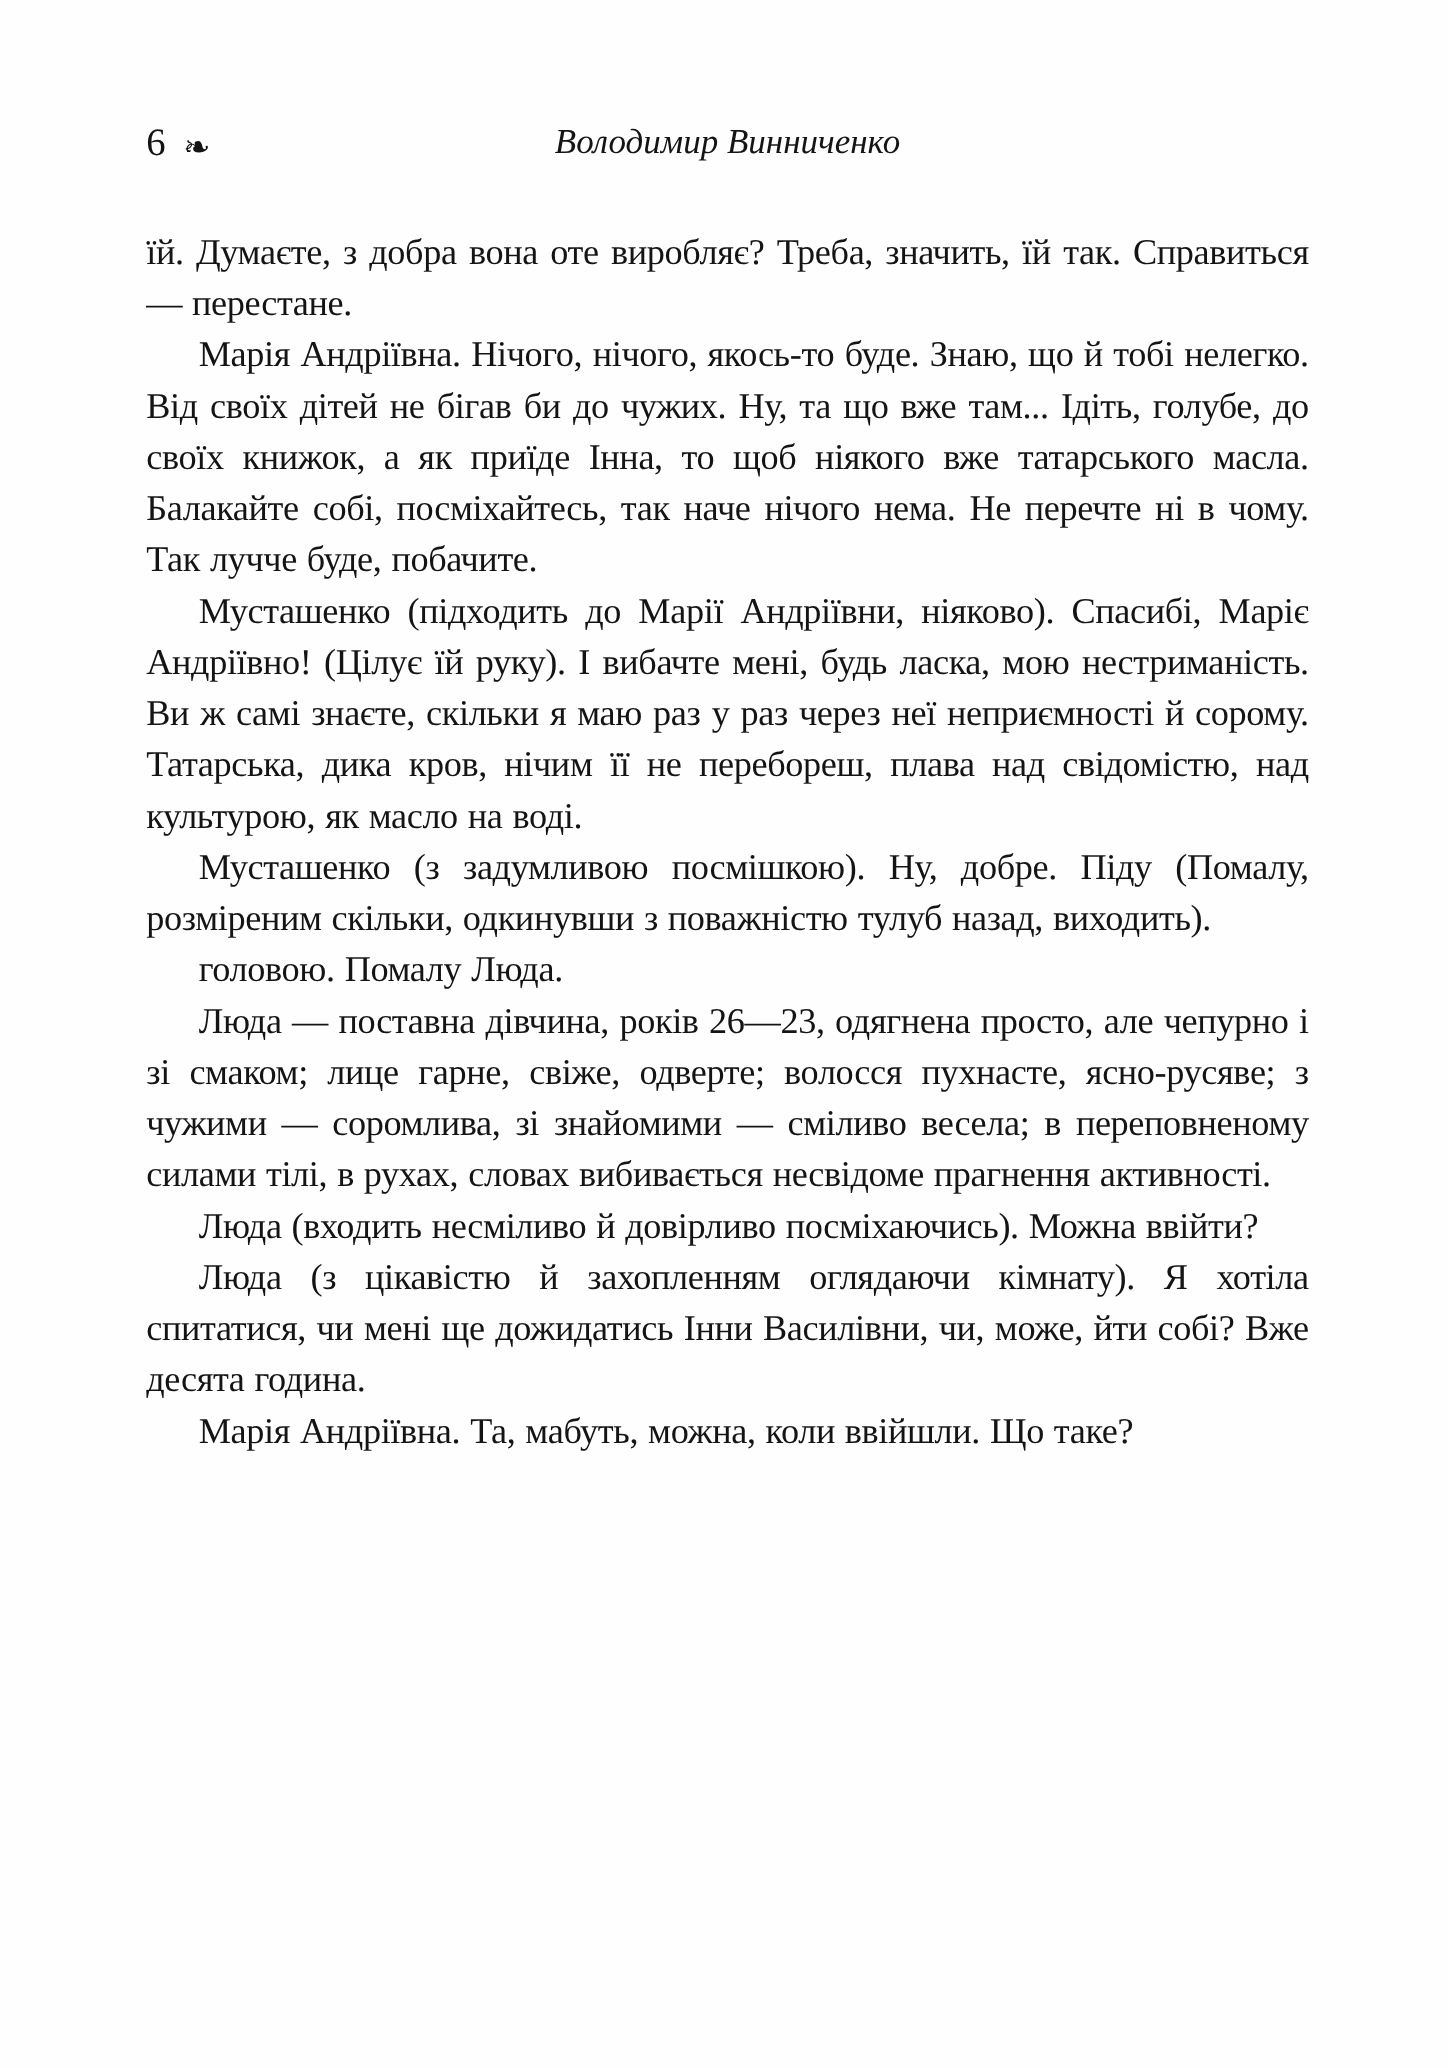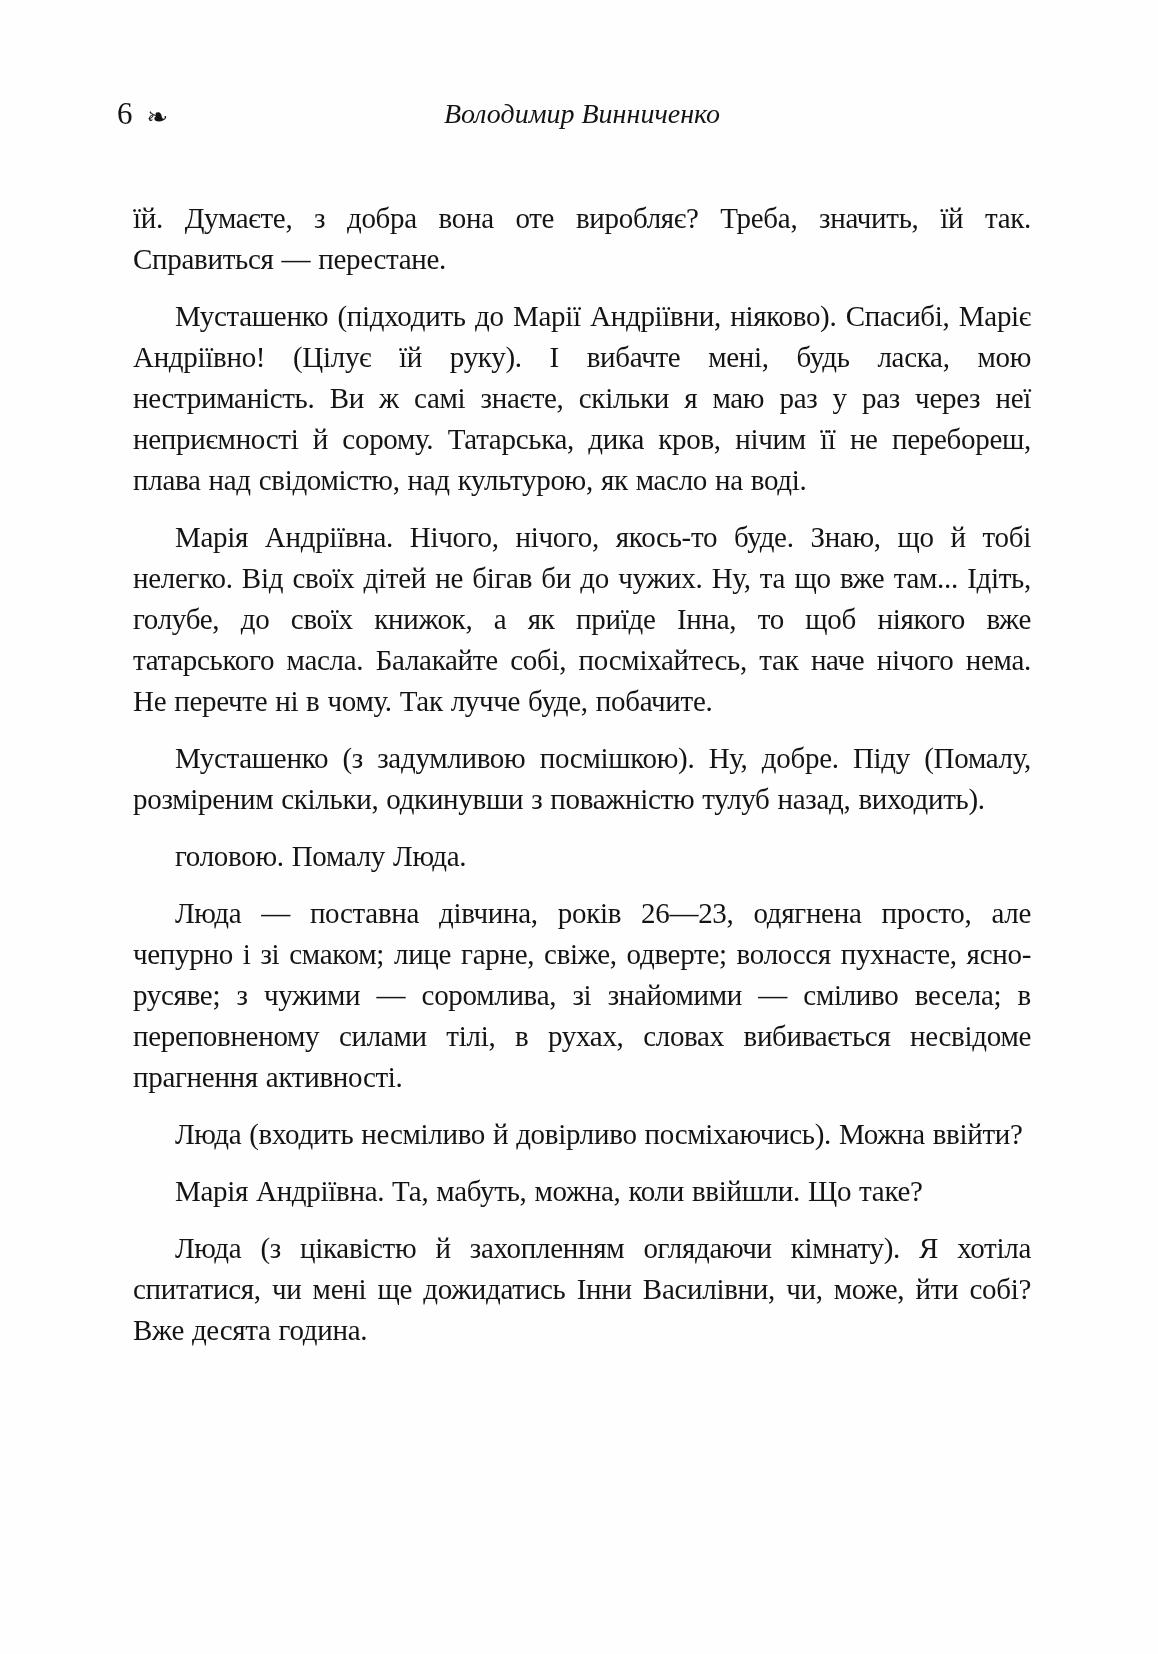--- a/index.html
+++ b/index.html
@@ -54,43 +54,43 @@
     top: 182px;
     left: 117px;
     width: 930px;
     font-size: 29px;
     line-height: 41px;
     text-align: justify;
     letter-spacing: -0.3px;
     word-spacing: 1px;
   }
   .body-text p {
-    margin: 16px;
+    margin: 0;
     text-indent: 42px;
   }
   .body-text p.no-indent {
     text-indent: 0;
   }
 </style>
 </head>
 <body>
 
 <div class="page">
   <div class="header">
     <div class="page-number">
       <span>6</span>
       <span class="fleuron">❧</span>
     </div>
     <div class="running-head">Володимир Винниченко</div>
   </div>
 
   <div class="body-text">
       <p class="no-indent">їй. Думаєте, з добра вона оте виробляє? Треба, значить, їй так. Справиться — перестане.</p>
+      <p>Марія Андріївна. Нічого, нічого, якось-то буде. Знаю, що й тобі нелегко. Від своїх дітей не бігав би до чужих. Ну, та що вже там... Ідіть, голубе, до своїх книжок, а як приїде Інна, то щоб ніякого вже татарського масла. Балакайте собі, посміхайтесь, так наче нічого нема. Не перечте ні в чому. Так лучче буде, побачите.</p>
       <p>Мусташенко (підходить до Марії Андріївни, ніяково). Спасибі, Маріє Андріївно! (Цілує їй руку). І вибачте мені, будь ласка, мою нестриманість. Ви ж самі знаєте, скільки я маю раз у раз через неї неприємності й сорому. Татарська, дика кров, нічим її не перебореш, плава над свідомістю, над культурою, як масло на воді.</p>
-      <p>Марія Андріївна. Нічого, нічого, якось-то буде. Знаю, що й тобі нелегко. Від своїх дітей не бігав би до чужих. Ну, та що вже там... Ідіть, голубе, до своїх книжок, а як приїде Інна, то щоб ніякого вже татарського масла. Балакайте собі, посміхайтесь, так наче нічого нема. Не перечте ні в чому. Так лучче буде, побачите.</p>
       <p>Мусташенко (з задумливою посмішкою). Ну, добре. Піду (Помалу, розміреним скільки, одкинувши з поважністю тулуб назад, виходить).</p>
       <p>головою. Помалу Люда.</p>
       <p>Люда — поставна дівчина, років 26—23, одягнена просто, але чепурно і зі смаком; лице гарне, свіже, одверте; волосся пухнасте, ясно-русяве; з чужими — соромлива, зі знайомими — сміливо весела; в переповненому силами тілі, в рухах, словах вибивається несвідоме прагнення активності.</p>
       <p>Люда (входить несміливо й довірливо посміхаючись). Можна ввійти?</p>
+      <p>Люда (з цікавістю й захопленням оглядаючи кімнату). Я хотіла спитатися, чи мені ще дожидатись Інни Василівни, чи, може, йти собі? Вже десята година.</p>
       <p>Марія Андріївна. Та, мабуть, можна, коли ввійшли. Що таке?</p>
-      <p>Люда (з цікавістю й захопленням оглядаючи кімнату). Я хотіла спитатися, чи мені ще дожидатись Інни Василівни, чи, може, йти собі? Вже десята година.</p>
     </div>
 </div>
 
 </body></html>

